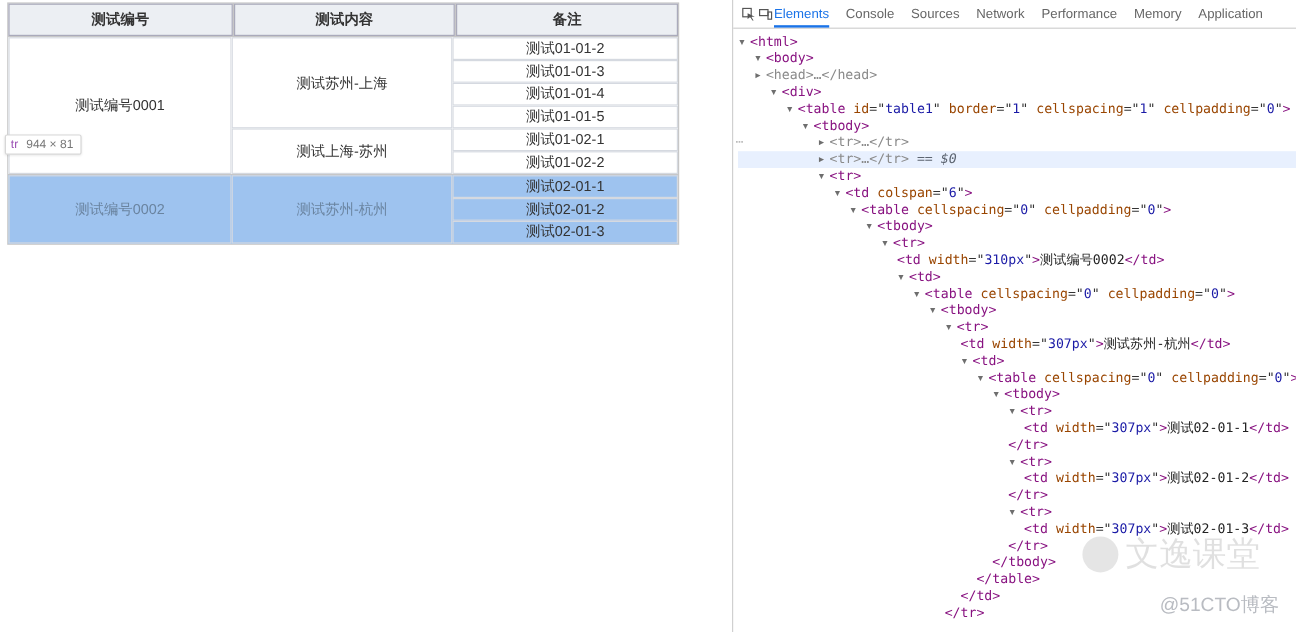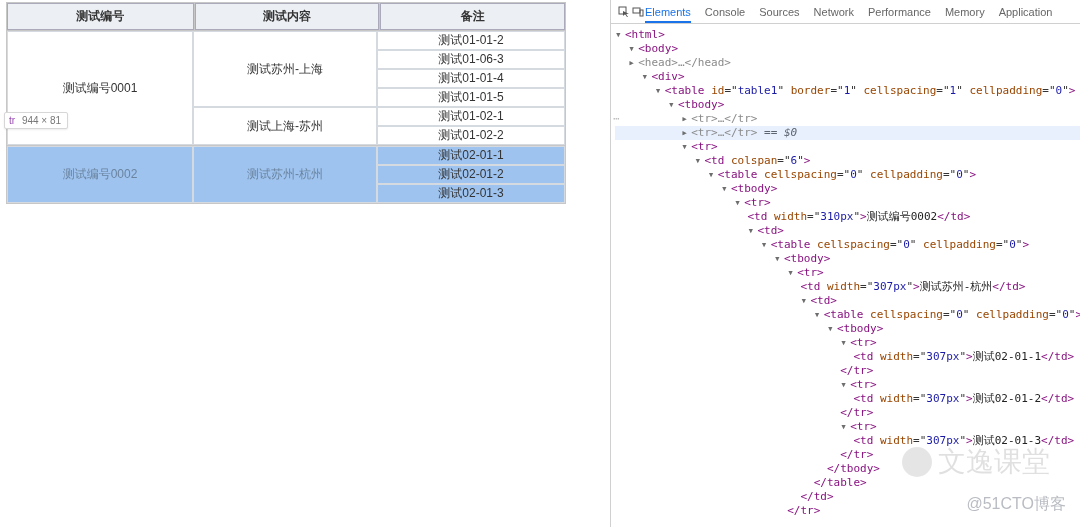--- a/index.html
+++ b/index.html
@@ -161,21 +161,21 @@
                       <tbody>
                         <tr>
                           <td class="col-b">测试苏州-上海</td>
                           <td style="padding: 0px; border: 0px;">
                             <table class="inner">
                               <tbody>
                                 <tr>
                                   <td class="col-c">测试01-01-2</td>
                                 </tr>
                                 <tr>
-                                  <td class="col-c">测试01-06-3</td>
+                                  <td class="col-c">测试01-01-3</td>
                                 </tr>
                                 <tr>
                                   <td class="col-c">测试01-01-4</td>
                                 </tr>
                                 <tr>
                                   <td class="col-c">测试01-01-5</td>
                                 </tr>
                               </tbody>
                             </table>
                           </td>

